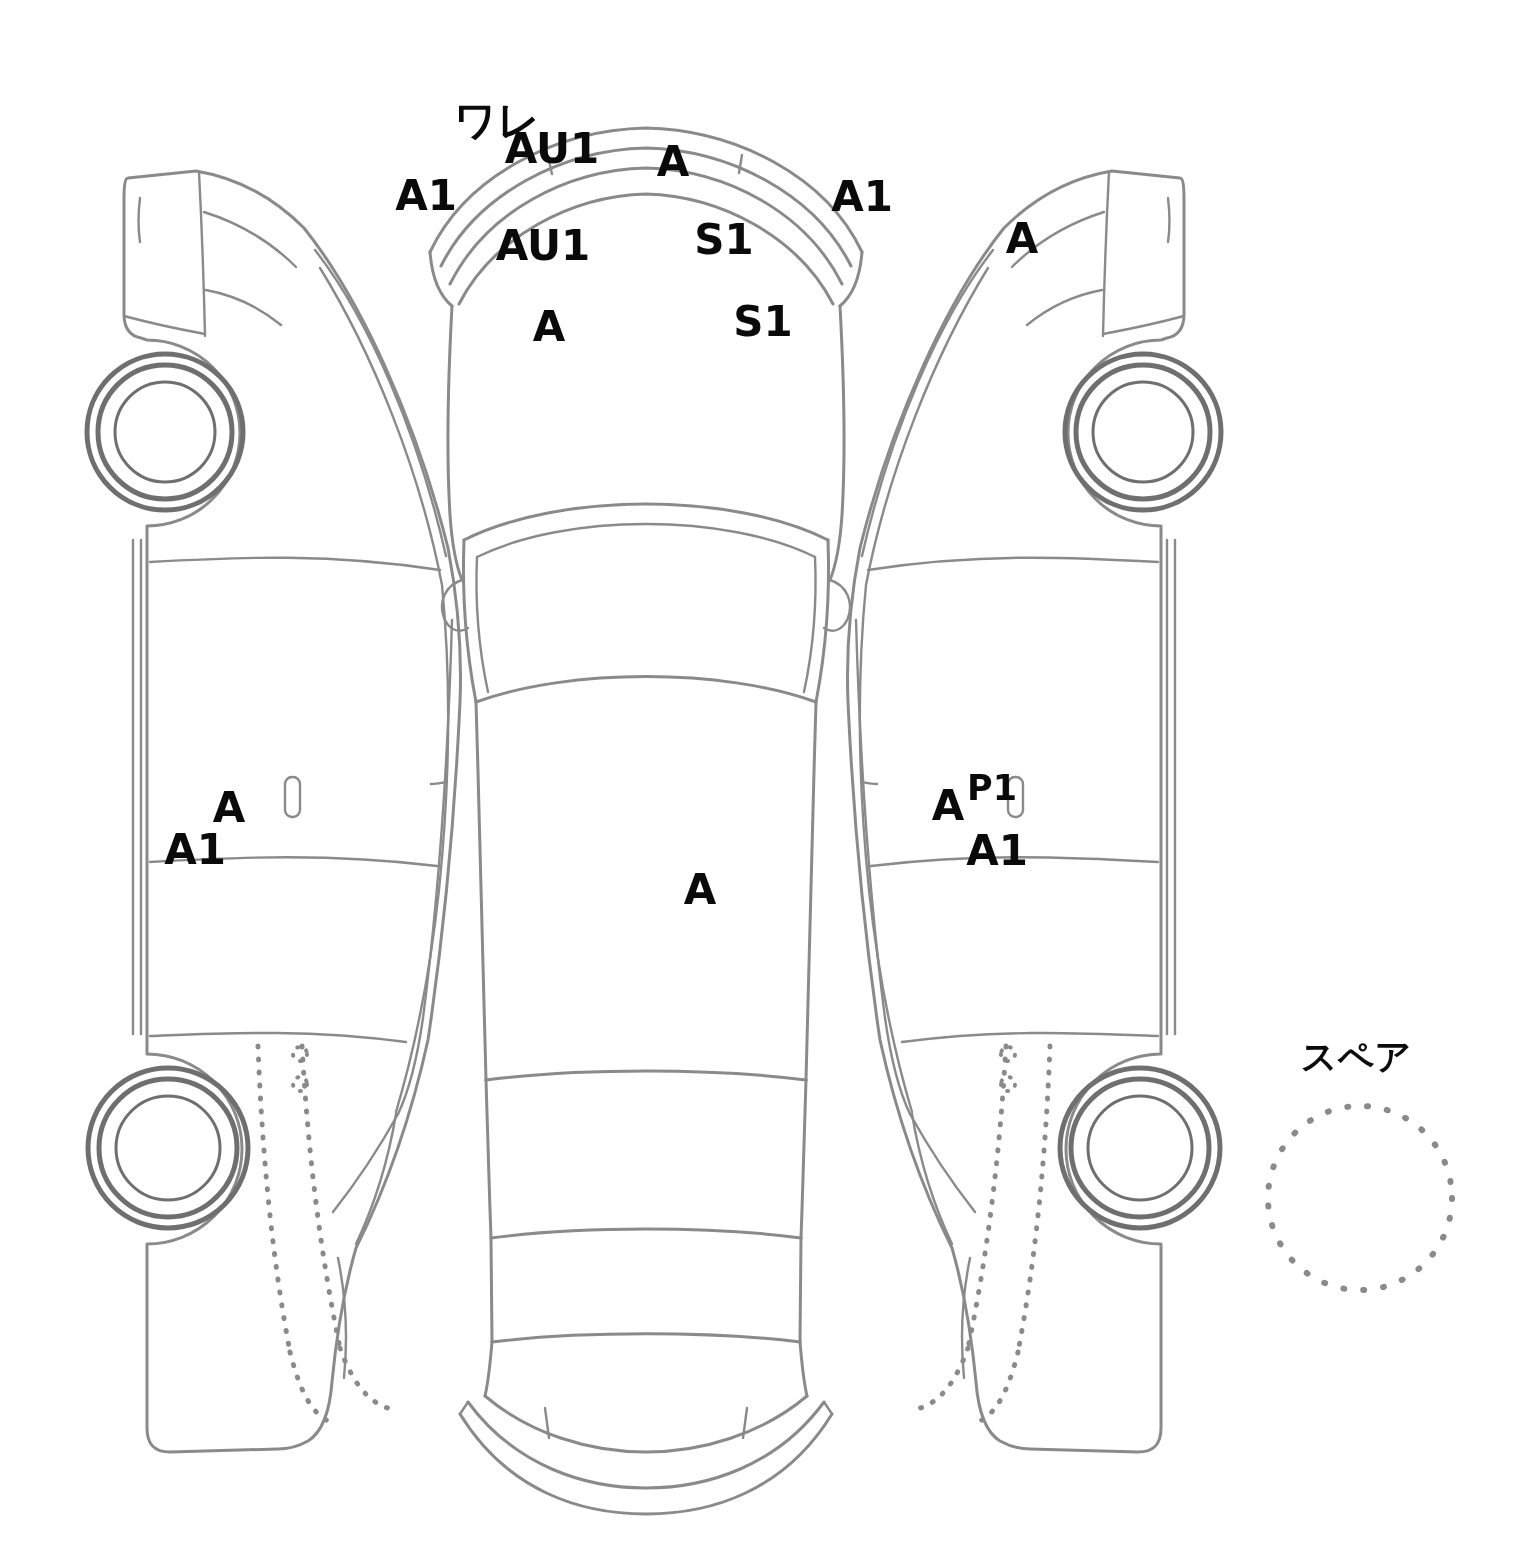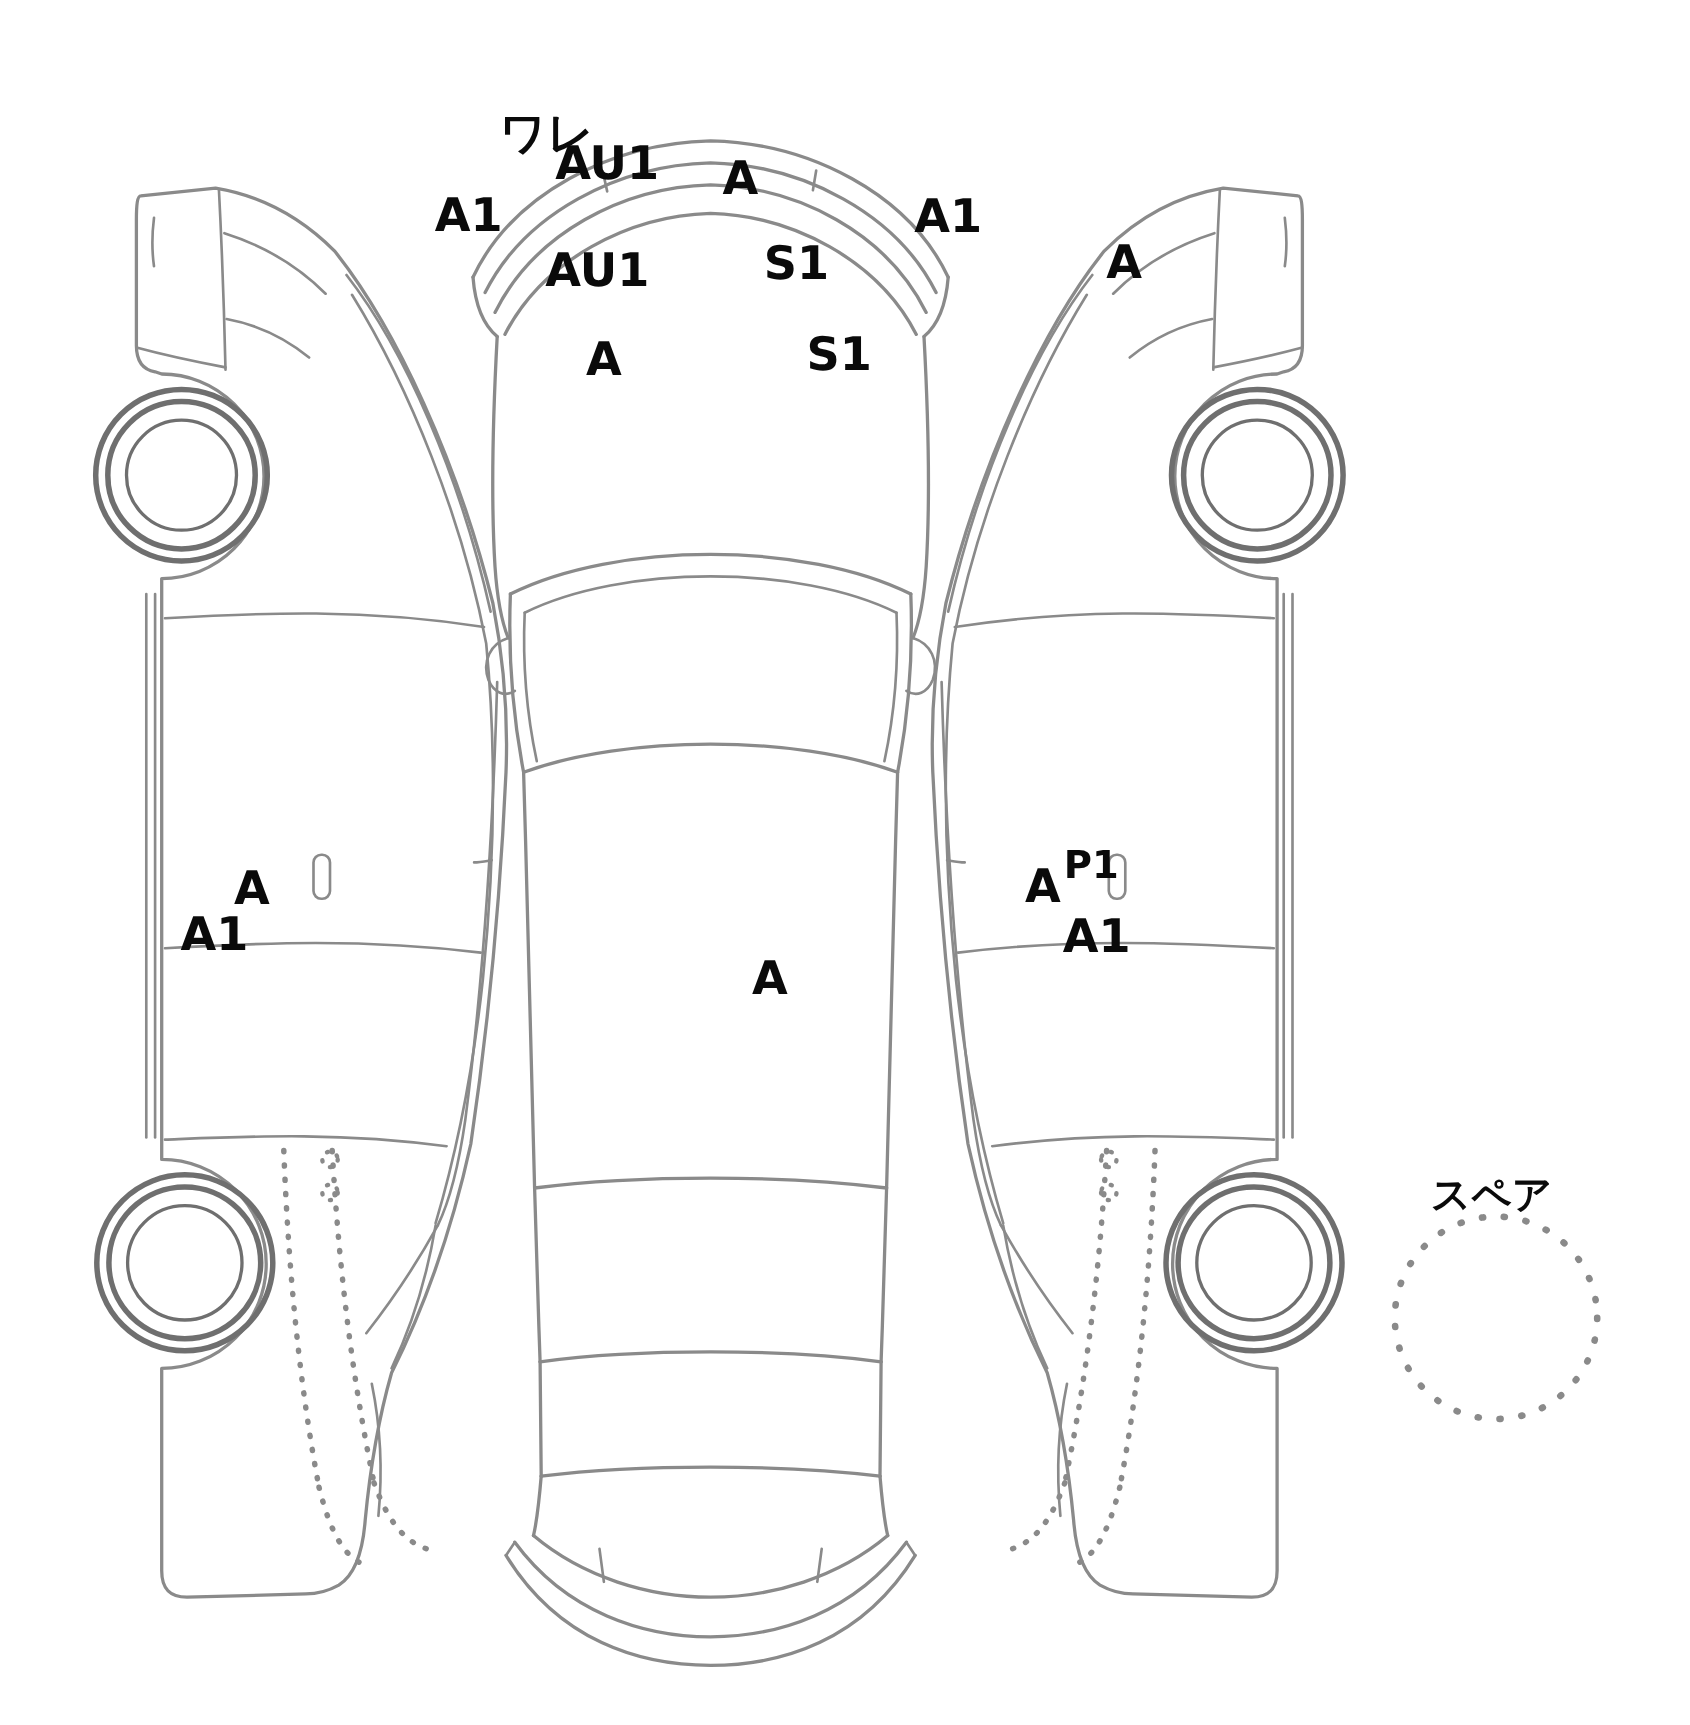--- a/index.html
+++ b/index.html
@@ -146,16 +146,16 @@
       <span class="dmg-label" style="left: 724px; top: 240px; font-size: 42px;">S1</span>
       <span class="dmg-label" style="left: 1022px; top: 239px; font-size: 42px;">A</span>
       <span class="dmg-label" style="left: 549px; top: 327px; font-size: 42px;">A</span>
       <span class="dmg-label" style="left: 763px; top: 322px; font-size: 42px;">S1</span>
       <span class="dmg-label" style="left: 229px; top: 808px; font-size: 42px;">A</span>
       <span class="dmg-label" style="left: 195px; top: 850px; font-size: 42px;">A1</span>
       <span class="dmg-label" style="left: 948px; top: 806px; font-size: 42px;">A</span>
       <span class="dmg-label" style="left: 992px; top: 788px; font-size: 35px;">P1</span>
       <span class="dmg-label" style="left: 997px; top: 851px; font-size: 42px;">A1</span>
       <span class="dmg-label" style="left: 700px; top: 890px; font-size: 42px;">A</span>
-      <span class="dmg-label bold" style="left: 1356px; top: 1057px; font-size: 36px; margin-top: 30px;">スペア</span>
+      <span class="dmg-label bold" style="left: 1356px; top: 1057px; font-size: 36px;">スペア</span>
     </div>
 
 </div>
 
 </body></html>

